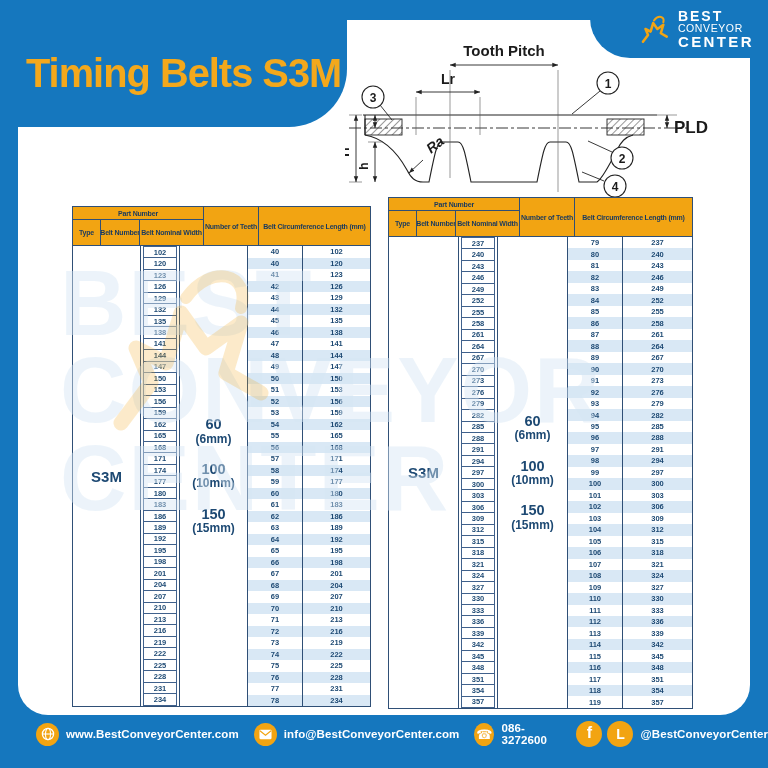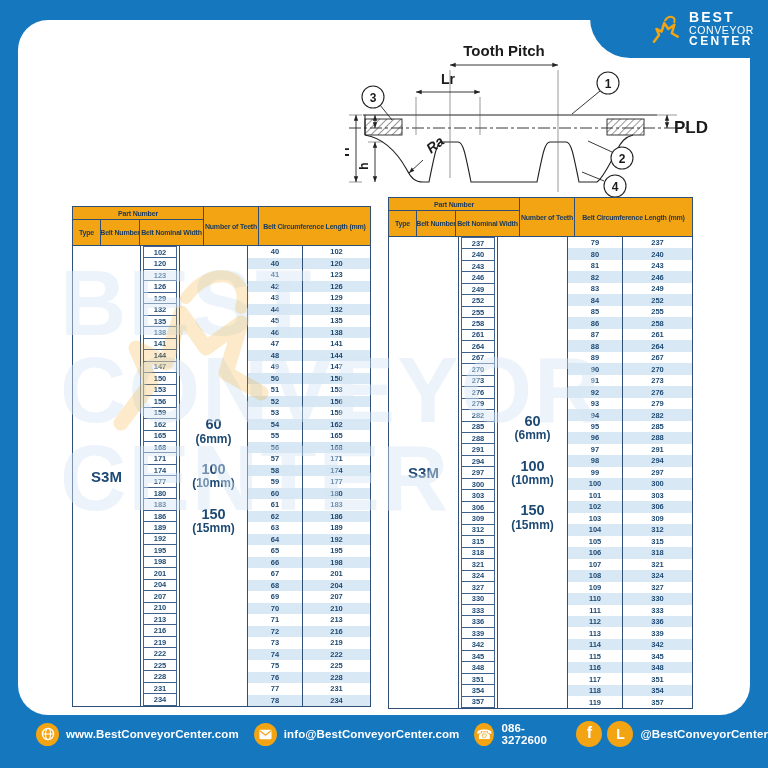--- a/index.html
+++ b/index.html
@@ -17,21 +17,21 @@
   .title { position:absolute; left:26px; top:50px; font-size:41px; font-weight:bold;
            color:#F3A81C; letter-spacing:-1px; white-space:nowrap; transform:scaleX(.97); transform-origin:left; }
 
   
   .logo-corner { position:absolute; right:0; top:0; width:178px; height:58px;
                  background:#1577BE; border-radius:0 0 0 40px; z-index:7;
                  display:flex; align-items:center; justify-content:flex-end; padding-right:14px; gap:7px; }
   .logo-text { color:#fff; line-height:1.02; }
   .logo-text .l1 { font-size:14px; font-weight:bold; letter-spacing:2px; }
   .logo-text .l2 { font-size:10.5px; font-weight:normal; letter-spacing:.6px; }
-  .logo-text .l3 { font-size:12px; font-weight:bold; letter-spacing:2.4px; }
+  .logo-text .l3 { font-size:15px; font-weight:bold; letter-spacing:2.4px; }
 
   
   .wm { position:absolute; z-index:6; pointer-events:none; }
   .wm-goat { left:86px; top:248px; width:200px; height:200px; opacity:.22; }
   .wm-letters { left:60px; top:260px; width:680px; font-weight:bold; font-size:92px;
                 line-height:.95; color:#D6E6F4; opacity:.45; letter-spacing:2px; overflow:hidden; height:300px; }
   .wm-thai { left:28px; top:388px; width:720px; font-size:44px; font-weight:bold;
              color:#C9DFF2; opacity:.32; white-space:nowrap; overflow:hidden; }
 
   
@@ -79,20 +79,23 @@
 <div class="page">
 
   <div class="card"></div>
 
   <div class="wm wm-letters">BEST CONVEYOR CENTER</div>
   <svg class="wm wm-goat" viewBox="0 0 40 40">
     <path d="M7 35 L13 27 L10 20 L16 23 L19 13 L24 20 L31 15 L28 25 L35 29" stroke="#F2A412" stroke-width="3" fill="none" stroke-linejoin="round" stroke-linecap="round"></path>
     <path d="M20 10 C25 3 33 5 31 12" stroke="#F2A412" stroke-width="2.4" fill="none" stroke-linecap="round"></path>
   </svg>
 
+  <div class="banner">
+    <div class="title">Timing Belts S3M</div>
+  </div>
 
   <div class="logo-corner">
     <svg width="34" height="34" viewBox="0 0 40 40">
       <path d="M7 35 L13 27 L10 20 L16 23 L19 13 L24 20 L31 15 L28 25 L35 29" stroke="#F2A412" stroke-width="3" fill="none" stroke-linejoin="round" stroke-linecap="round"></path>
       <path d="M20 10 C25 3 33 5 31 12" stroke="#F2A412" stroke-width="2.4" fill="none" stroke-linecap="round"></path>
     </svg>
     <div class="logo-text">
       <div class="l1">BEST</div>
       <div class="l2">CONVEYOR</div>
       <div class="l3">CENTER</div>

